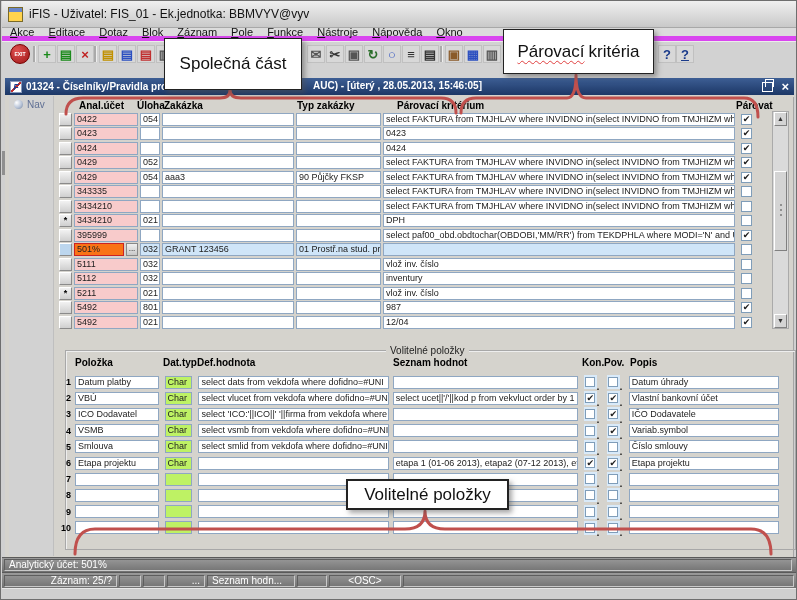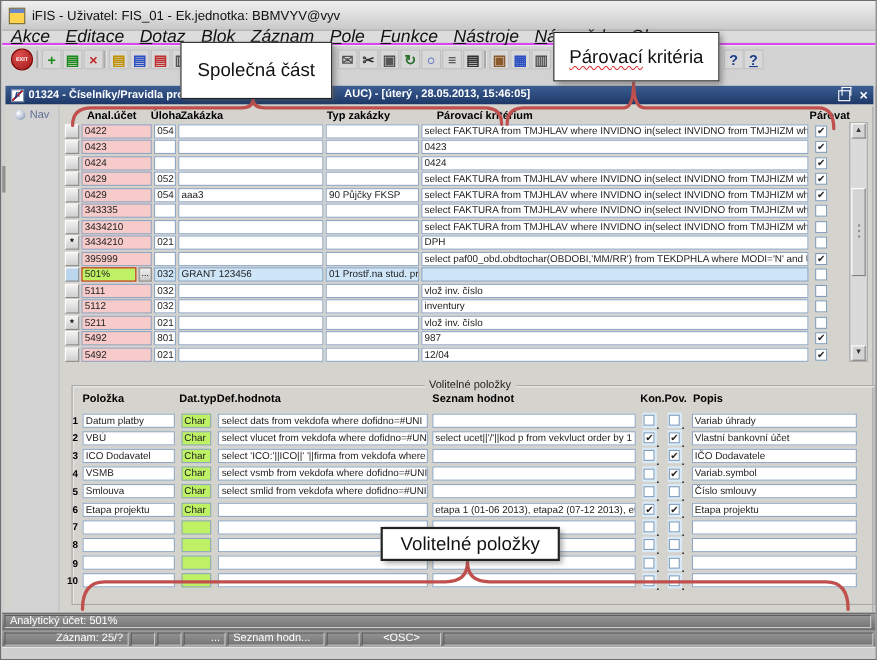--- a/index.html
+++ b/index.html
@@ -1,21 +1,21 @@
 <!DOCTYPE html>
 <html><head>
 <meta charset="utf-8">
 <style>
   html,body{margin:0;padding:0;background:#9a9a9a;font-family:"Liberation Sans",sans-serif;}
   .win{position:relative;width:797px;height:600px;background:#d0d0d0;border:1px solid #6e6e6e;box-sizing:border-box;overflow:hidden;}
   .abs{position:absolute;}
   
   .titlebar{left:1px;top:0;width:794px;height:27px;background:linear-gradient(#f0f0f0,#c9c9c9);display:flex;align-items:center;gap:6px;padding-left:6px;box-sizing:border-box;font-size:12px;color:#111;border-bottom:1px solid #a8a8a8;}
   .appicon{width:15px;height:15px;border:1px solid #7a6a28;background:linear-gradient(#6a86c8 0 30%,#ffd34d 30% 100%);box-sizing:border-box;}
-  .menubar{left:1px;top:27px;width:794px;height:13px;background:#dcdcdc;display:flex;align-items:center;gap:14px;padding-left:8px;box-sizing:border-box;font-size:16px;color:#111;border-bottom:2px solid #d946ef;font-style:italic;}
+  .menubar{left:1px;top:27px;width:794px;height:13px;background:#dcdcdc;display:flex;align-items:center;gap:14px;padding-left:8px;box-sizing:border-box;font-size:11px;color:#111;border-bottom:5px solid #d946ef;}
   .menu-item{white-space:nowrap;cursor:default;}
   .toolbar{left:1px;top:40px;width:794px;height:37px;background:#d2d2d2;border-top:1px solid #ececec;}
   .tb-exit{position:absolute;top:2px;width:20px;height:20px;border-radius:50%;background:radial-gradient(circle at 35% 30%,#e05050,#a01818);color:#fff;font-size:5px;font-weight:bold;display:flex;align-items:center;justify-content:center;border:1px solid #700;box-sizing:border-box;}
   .tb-ico{position:absolute;top:3px;width:18px;height:18px;display:flex;align-items:center;justify-content:center;font-size:13px;font-weight:bold;background:#d8d8d8;border:1px solid #c0c0c0;box-sizing:border-box;}
   .tb-sep{position:absolute;top:4px;width:2px;height:16px;background:#aaa;border-right:1px solid #eee;}
   [data-name="context-help-icon"]{text-decoration:underline;}
   
   .mdititle{left:4px;top:77px;width:789px;height:17px;background:linear-gradient(#3d5e94,#1c3766);display:flex;align-items:center;color:#fff;font-size:10px;font-weight:bold;padding:0 5px;box-sizing:border-box;}
   .mdiicon{width:12px;height:12px;background:linear-gradient(135deg,#fff 44%,#c03030 44% 56%,#fff 56%);border:1px solid #8899bb;color:#1c3c8c;font-size:9px;font-style:italic;display:flex;align-items:center;justify-content:center;margin-right:4px;box-sizing:border-box;}
   .mdit-right{position:absolute;left:308px;top:2px;}
@@ -37,21 +37,21 @@
   .fld{height:13px;background:#fff;border:1px solid #8fa7c2;box-sizing:border-box;font-size:9px;color:#222;padding:0 2px;overflow:hidden;white-space:nowrap;line-height:11px;}
   .pink{background:#f8cbcb;}
   .acctwrap{width:64px;margin-left:2px;display:flex;}
   .c-u{width:20px;margin-left:2px;}
   .c-z{width:132px;margin-left:2px;}
   .c-t{width:85px;margin-left:2px;}
   .c-k{width:352px;margin-left:2px;}
   .lovbtn{width:12px;height:13px;margin-left:2px;background:linear-gradient(#f0f0f0,#c8c8c8);border:1px solid #888;box-sizing:border-box;font-size:8px;line-height:9px;text-align:center;}
   .chk{width:11px;height:11px;margin-left:6px;background:#fff;border:1px solid #7f9db9;box-sizing:border-box;font-size:9px;line-height:9px;text-align:center;color:#222;}
   .trow.sel .fld{background:#cfe5f8;}
-  .trow.sel .acct{background:#bef264;border-color:#cc2222;}
+  .trow.sel .acct{background:#f97316;border-color:#cc2222;}
   .trow.sel .selbox{background:#bcd6ee;}
   
   .sbar{left:771px;top:110px;width:17px;height:218px;background:#dadada;border:1px solid #aaa;box-sizing:border-box;}
   .sbtn{position:absolute;left:1px;width:13px;height:14px;background:#d4d4d4;border:1px solid;border-color:#fff #808080 #808080 #fff;box-sizing:border-box;font-size:7px;text-align:center;line-height:12px;color:#333;}
   .sthumb{position:absolute;left:1px;top:59px;width:13px;height:80px;background:#d4d4d4;border:1px solid;border-color:#fff #808080 #808080 #fff;box-sizing:border-box;}
   .sthumb::after{content:"";position:absolute;left:5px;top:32px;width:2px;height:2px;background:#909090;box-shadow:0 5px #909090,0 10px #909090;}
   
   .group{left:64px;top:349px;width:729px;height:198px;border:1px solid #a8a8a8;box-shadow:1px 1px 0 #eee inset;}
   .legend{left:385px;top:344px;font-size:10px;color:#222;background:#d5d3cd;padding:0 4px;}
   .oh{position:absolute;top:356px;font-size:10px;font-weight:bold;color:#000;white-space:nowrap;}
@@ -348,21 +348,21 @@
         <span class="fld o-def" data-name="defhodnota-field">select dats from vekdofa where dofidno=#UNI</span>
         <span class="fld o-sez" data-name="seznam-hodnot-field"></span>
         <span class="chkcell">
           <span class="chk" data-name="kon-checkbox"></span>
         </span>
         <span class="dot">.</span>
         <span class="chkcell">
           <span class="chk" data-name="pov-checkbox"></span>
         </span>
         <span class="dot">.</span>
-        <span class="fld o-pop" data-name="popis-field">Variab úhrady</span>
+        <span class="fld o-pop" data-name="popis-field">Datum úhrady</span>
       </div>
       <div class="orow" data-name="list-item">
         <span class="onum" data-name="row-number">2</span>
         <span class="fld o-pol" data-name="polozka-field">VBÚ</span>
         <span class="fld o-dt" data-name="dattyp-field">Char</span>
         <span class="fld o-def" data-name="defhodnota-field">select vlucet from vekdofa where dofidno=#UNI</span>
         <span class="fld o-sez" data-name="seznam-hodnot-field">select ucet||'/'||kod p from vekvluct order by 1</span>
         <span class="chkcell">
           <span class="chk" data-name="kon-checkbox">✔</span>
         </span>

